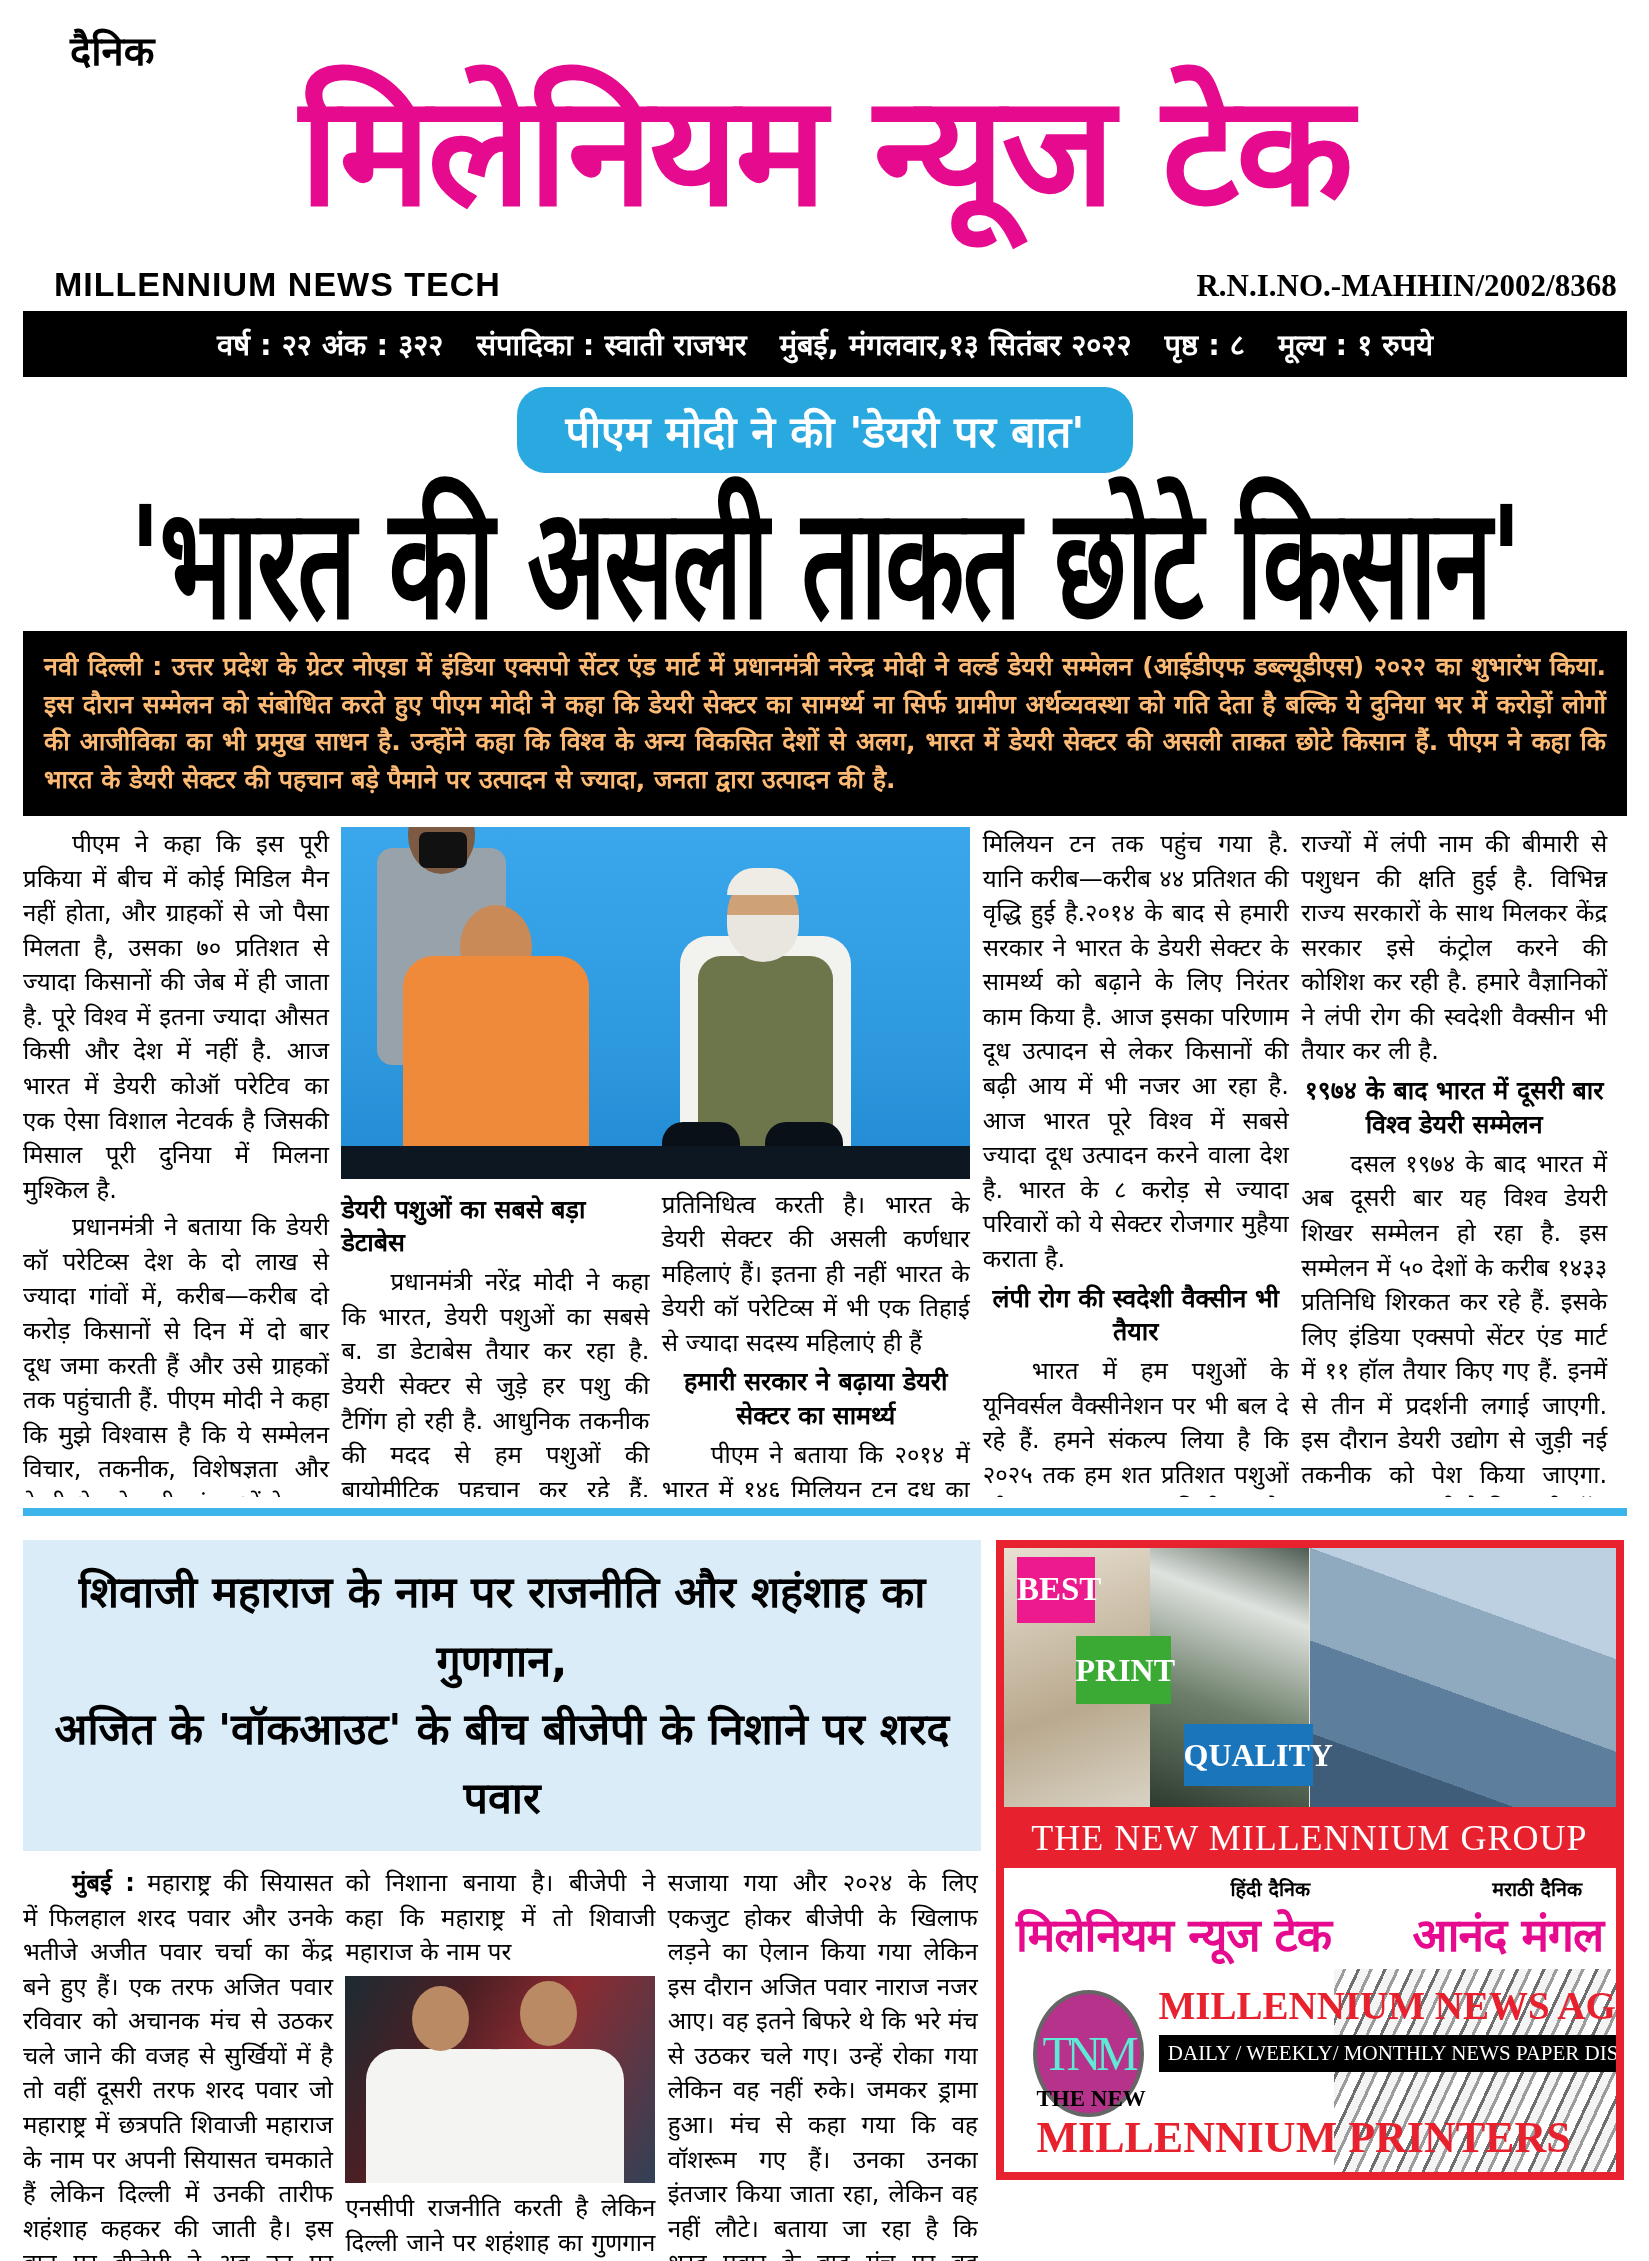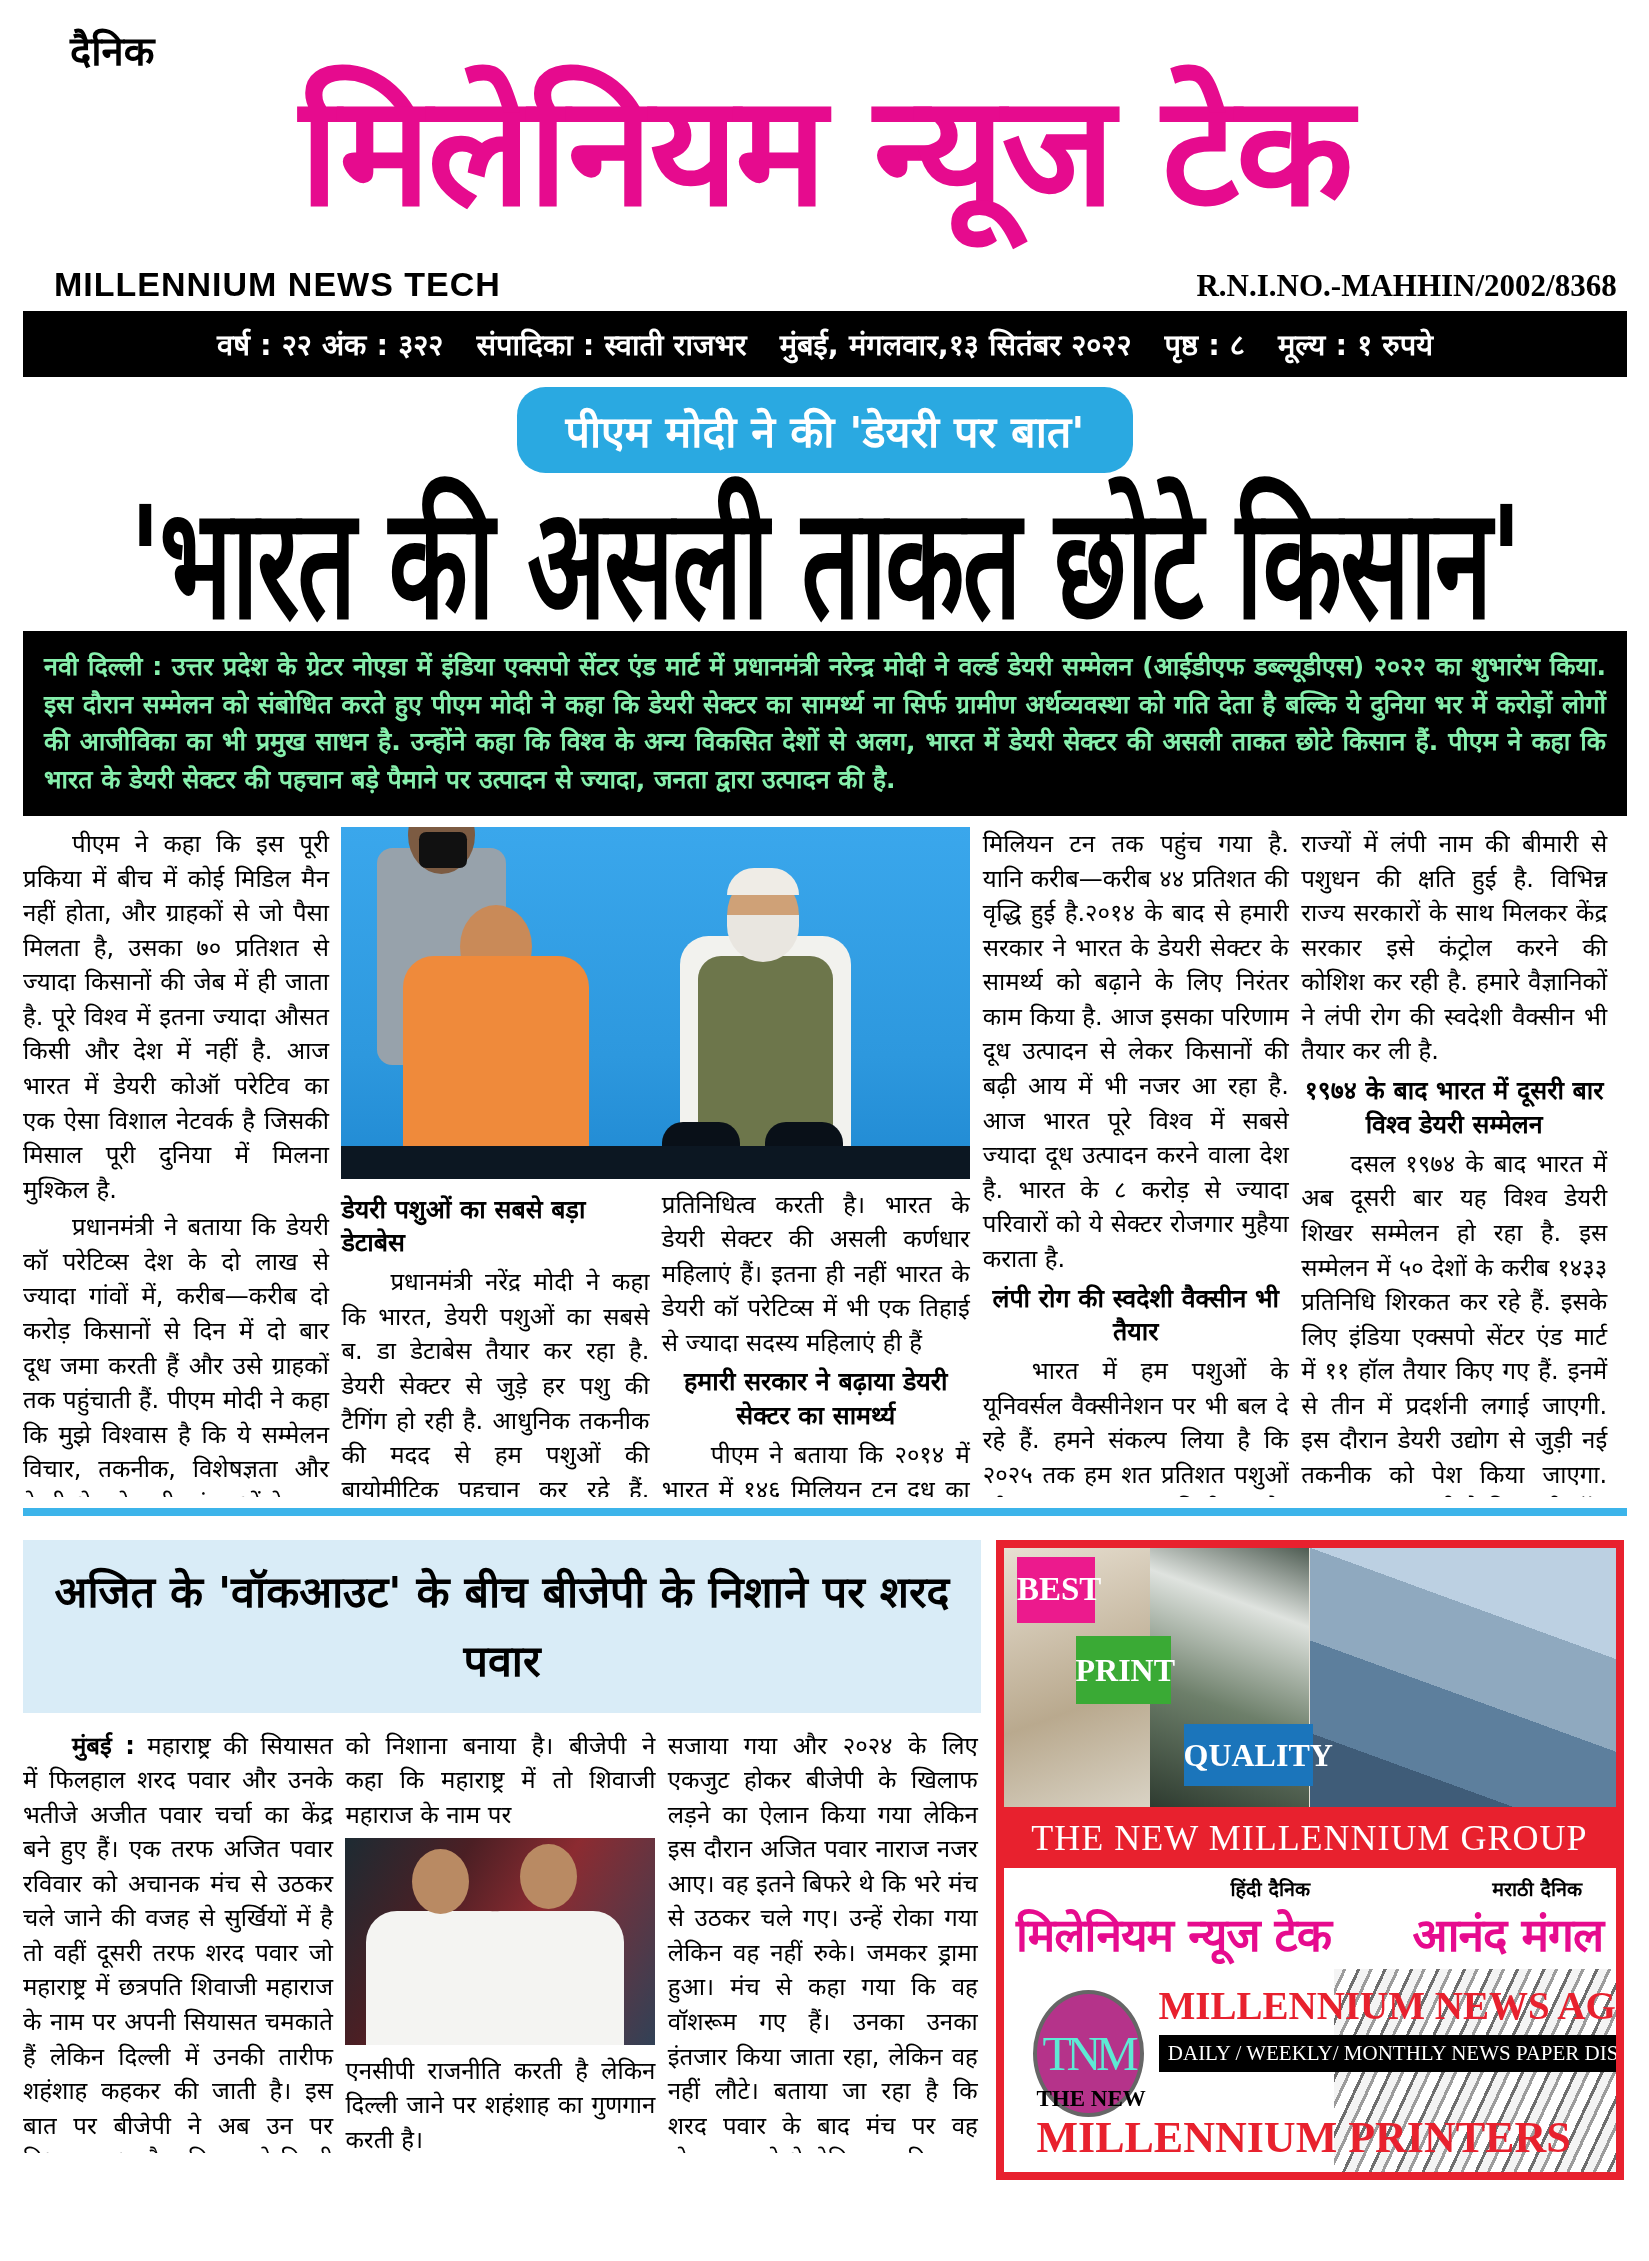--- a/index.html
+++ b/index.html
@@ -14,21 +14,21 @@
   .mast-rni{font-family:"Liberation Serif",serif;font-weight:bold;font-size:31px;margin-top:36px;}
   
   .dateline{background:#000;color:#fff;height:66px;display:flex;align-items:center;justify-content:center;
             gap:33px;font-size:29px;font-weight:bold;white-space:nowrap;}
   
   .kicker-wrap{text-align:center;margin-top:10.3px;}
   .kicker{display:inline-block;background:#2aa9e1;color:#fff;font-weight:bold;font-size:43px;
           padding:13.5px 49px;border-radius:28.5px;}
   .headline{font-size:103px;font-weight:900;text-align:center;letter-spacing:-1.6px;line-height:1.0;
             transform:scaleY(1.5);transform-origin:50% 30%;margin:28.5px 0 21px 0;white-space:nowrap;}
-  .lead{background:#000;color:#86efac;padding:17.6px 21px;font-size:25px;line-height:1.5;text-align:justify;
+  .lead{background:#000;color:#fdba74;padding:17.6px 21px;font-size:25px;line-height:1.5;text-align:justify;
         font-weight:600;margin-top:26px;}
   .s1body{display:flex;gap:12.4px;margin-top:11.4px;height:670px;overflow:hidden;}
   .col{flex:0 0 306px;width:306px;text-align:justify;}
   .mid{flex:0 0 629px;width:629px;}
   .midcols{display:flex;gap:12.4px;margin-top:8.3px;}
   .midcols .col{flex:0 0 308px;width:308px;}
   .s1body p,.s2cols p{font-size:24px;line-height:1.44;margin:0 0 3.1px 0;}
   .s1body p.ind,.s2cols p.ind{text-indent:49px;}
   .subhead{font-size:25px;font-weight:bold;text-align:center;margin:5.2px 0;line-height:1.35;}
   .subhead.left{text-align:left;}
@@ -173,20 +173,21 @@
       <p class="ind">दसल १९७४ के बाद भारत में अब दूसरी बार यह विश्व डेयरी शिखर सम्मेलन हो रहा है. इस सम्मेलन में ५० देशों के करीब १४३३ प्रतिनिधि शिरकत कर रहे हैं. इसके लिए इंडिया एक्सपो सेंटर एंड मार्ट में ११ हॉल तैयार किए गए हैं. इनमें से तीन में प्रदर्शनी लगाई जाएगी. इस दौरान डेयरी उद्योग से जुड़ी नई तकनीक को पेश किया जाएगा. खास बात यह भी है कि सभी हॉल का नाम भारतीय गाय और भैंस की प्रजातियों के उपर पर रखा गया है. वहीं पीएम मोदी जहां से संबोधित कर रहे हैं, उस हॉल का नाम गुजरात की प्रसिद्ध ''गिर गाय'' के नाम पर रखा गया है.</p>
     </div>
   </div>
 
   <div class="rule-cyan"></div>
 
   <div class="bottom">
 
     <div class="story2">
       <div class="s2head">
+        <div>शिवाजी महाराज के नाम पर राजनीति और शहंशाह का गुणगान,</div>
         <div>अजित के 'वॉकआउट' के बीच बीजेपी के निशाने पर शरद पवार</div>
       </div>
       <div class="s2cols">
         <div class="col">
           <p class="ind"><b class="lab">मुंबई :</b>
              <span>महाराष्ट्र  की सियासत में फिलहाल शरद पवार और उनके भतीजे अजीत पवार  चर्चा का केंद्र बने हुए हैं। एक तरफ अजित पवार रविवार को अचानक मंच से उठकर चले जाने की वजह से सुर्खियों में है तो वहीं दूसरी तरफ शरद पवार जो महाराष्ट्र में छत्रपति शिवाजी महाराज  के नाम पर अपनी सियासत चमकाते हैं लेकिन दिल्ली में उनकी तारीफ शहंशाह कहकर की जाती है। इस बात पर बीजेपी  ने अब उन पर निशाना साधा है। रविवार को दिल्ली के तालकटोरा स्टेडियम में हुए एनसीपी के आठवें राष्ट्रीय अधिवेशन में शरद की शान में मंच पर अजीमो शान शहंशाह गाना बजाया गया था। बस इसी बात पर बीजेपी ने पवार</span></p>
         </div>
         <div class="col">
           <p>को निशाना बनाया है। बीजेपी ने कहा कि महाराष्ट्र में तो शिवाजी महाराज के नाम पर</p>
           <div class="photo2">

